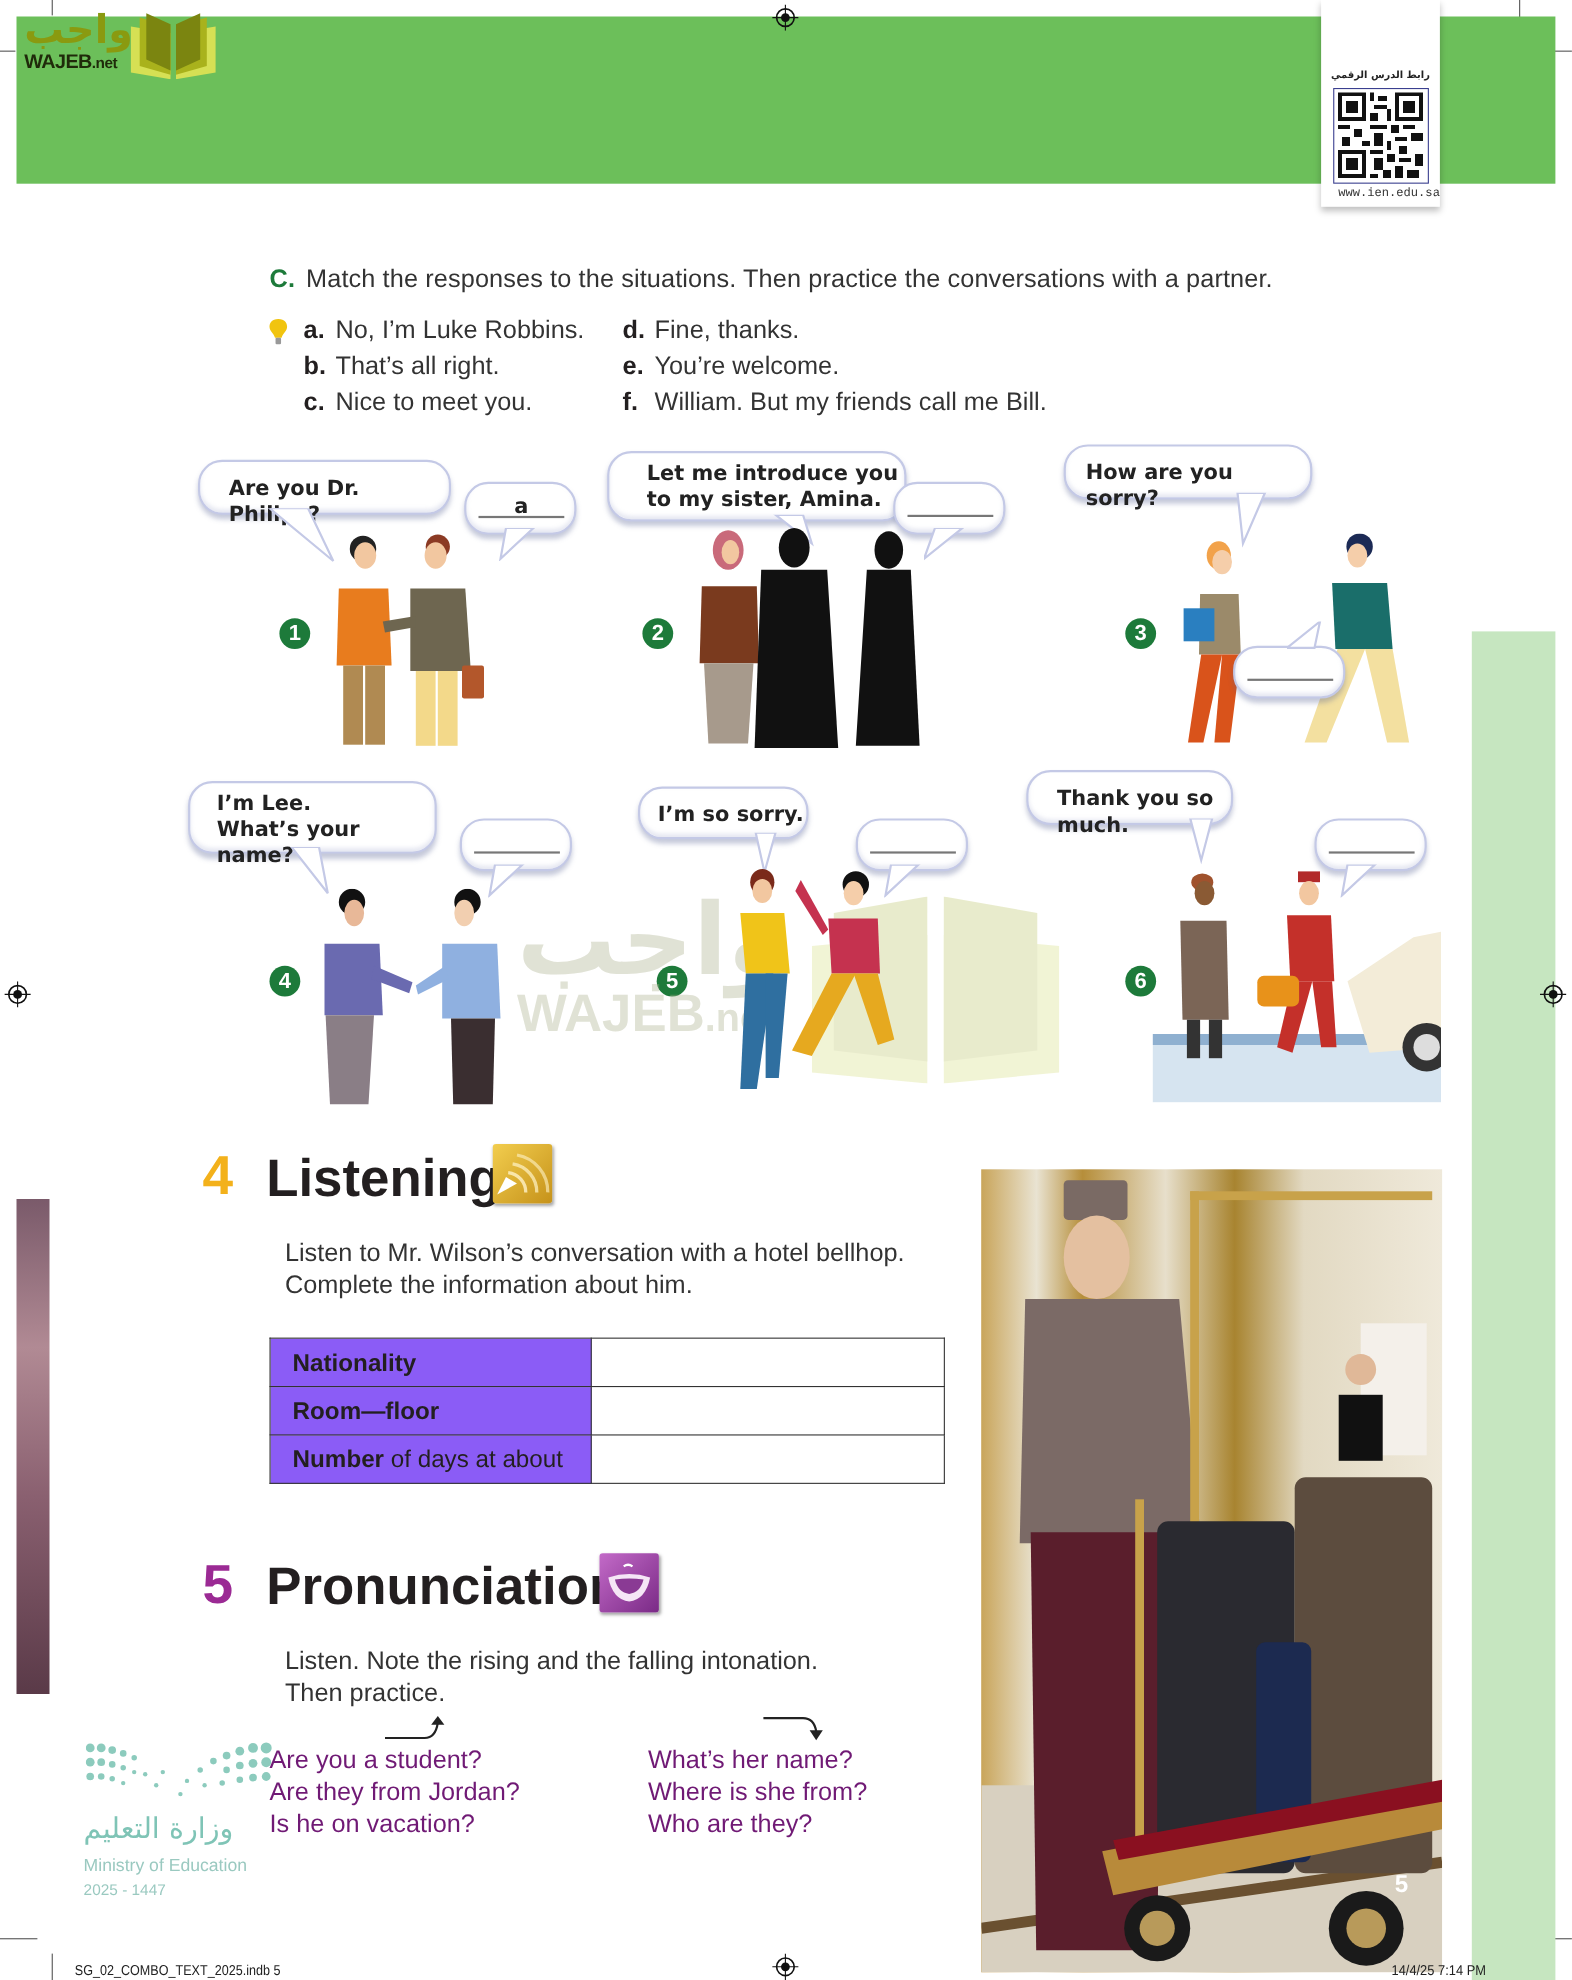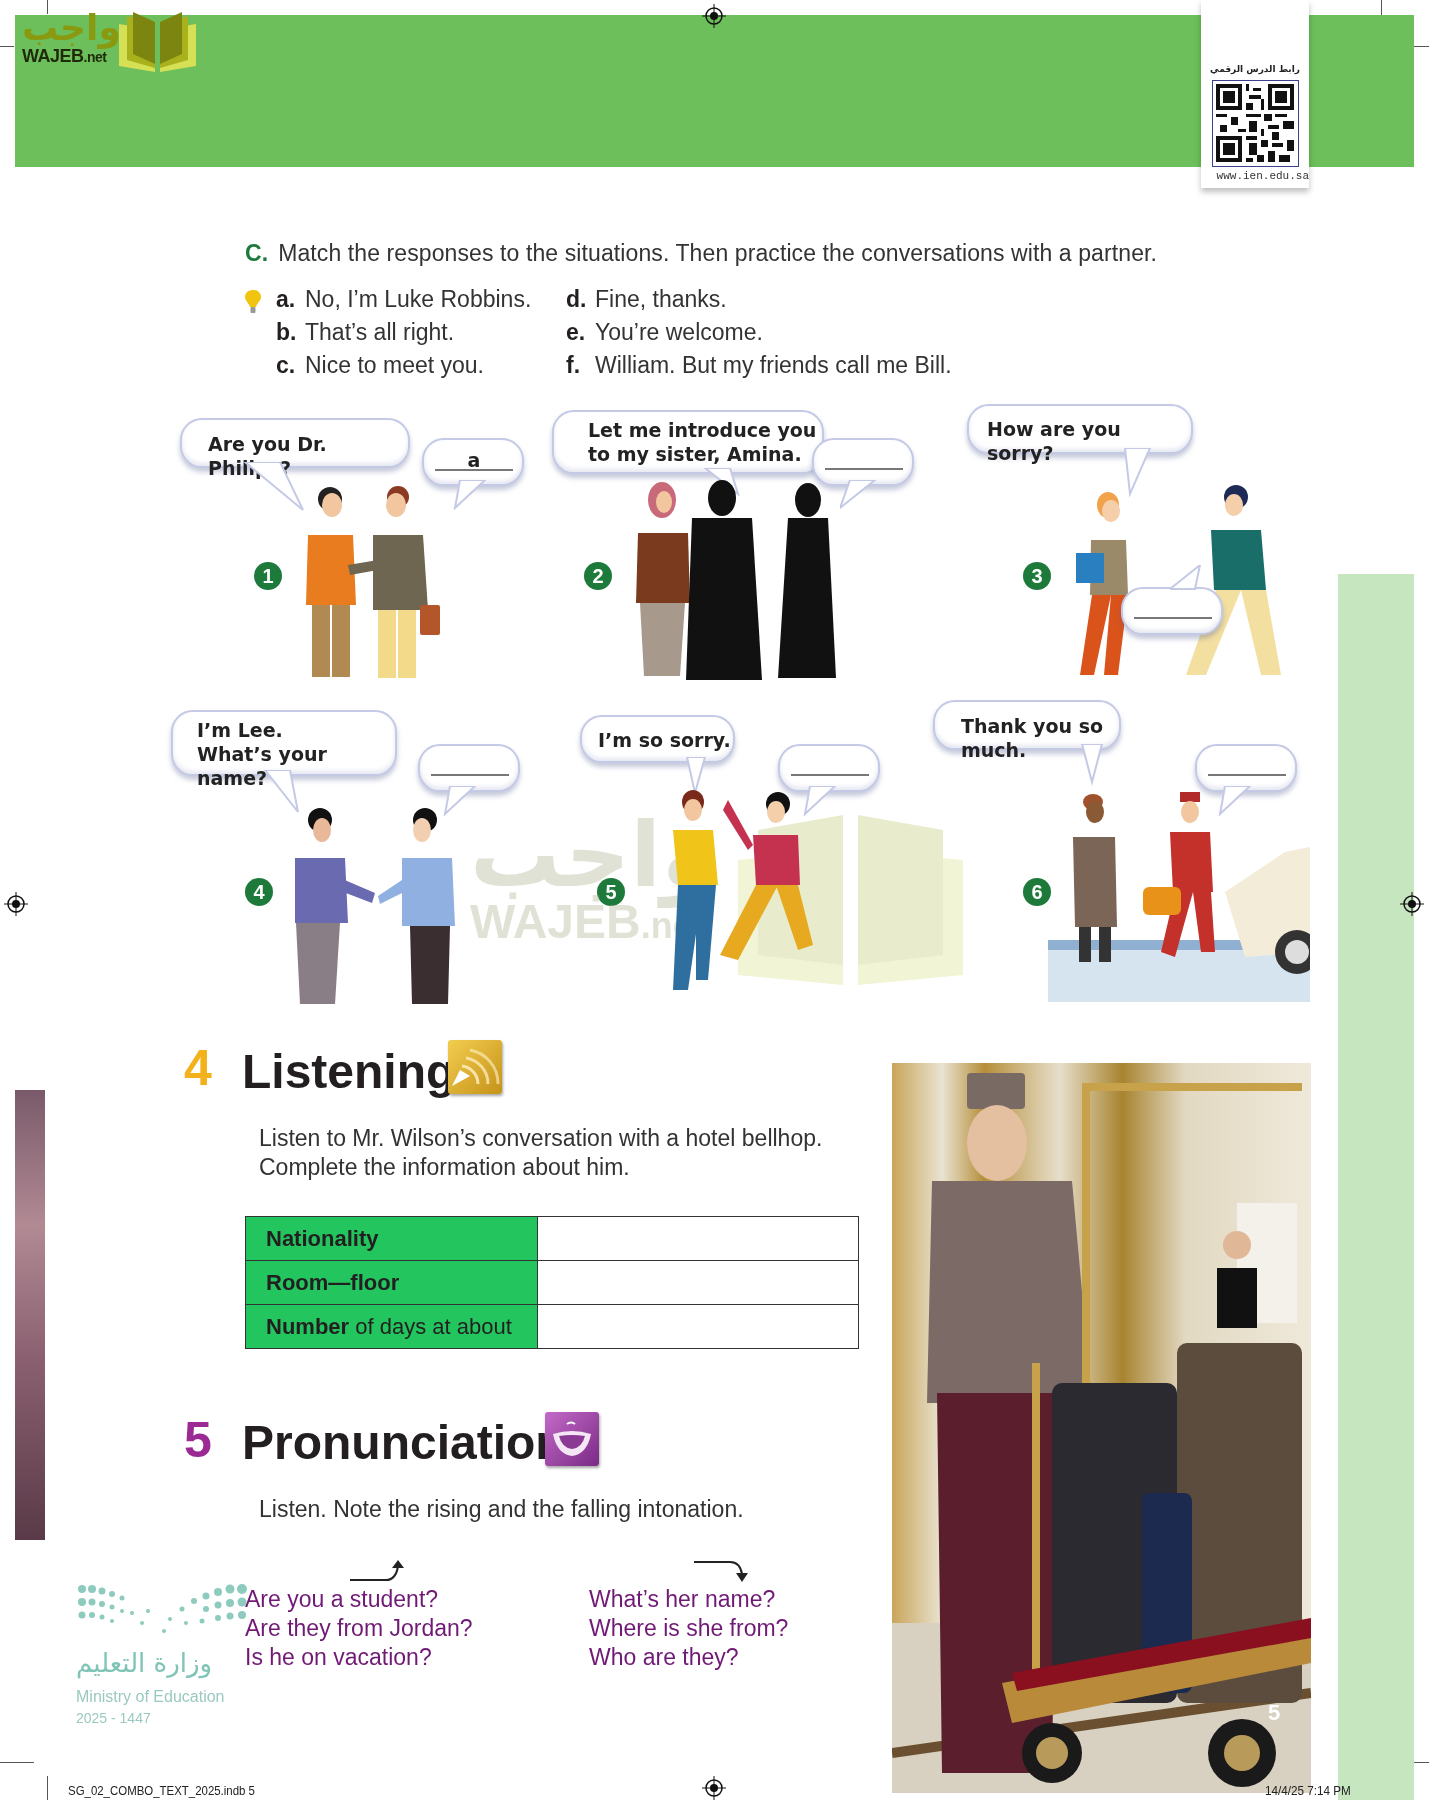--- a/index.html
+++ b/index.html
@@ -46,21 +46,21 @@
   .sec-num { font-family: "Liberation Sans", sans-serif; font-weight: bold; font-size: 50px; line-height: 56px; }
   .sec-title { font-family: "Liberation Sans", sans-serif; font-weight: bold; font-size: 48px; line-height: 56px; color: #231f20; }
   .audio-icon { left: 448px; top: 1040px; width: 54px; height: 54px; border-radius: 3px;
                 background: linear-gradient(135deg,#f2cd4e,#c6921a); box-shadow: 1px 2px 3px rgba(0,0,0,0.35); }
   .mouth-icon { left: 545px; top: 1412px; width: 54px; height: 54px; border-radius: 3px;
                 background: linear-gradient(135deg,#c36ac8,#7a2a86); box-shadow: 1px 2px 3px rgba(0,0,0,0.35); }
   .para { font-size: 23px; color: #333; line-height: 29px; }
 
   table.info { position: absolute; left: 245px; top: 1216px; border-collapse: collapse; width: 614px; }
   table.info td { border: 1.5px solid #333; height: 44px; font-size: 22px; padding: 0 20px; }
-  table.info td.lbl { background: #22c55e; width: 292px; color: #231f20; }
+  table.info td.lbl { background: #8b5cf6; width: 292px; color: #231f20; }
   table.info td.lbl b { font-weight: bold; }
   table.info td.ans { background: #fff; }
 
   .intonation { font-size: 23px; color: #701a75; line-height: 29px; }
   .arrow { position: absolute; }
 
   .hotel-photo { left: 892px; top: 1063px; width: 419px; height: 730px; overflow: hidden;
                  background: linear-gradient(90deg,#c9a55a 0%,#e9e3d2 12%,#b68e3a 22%,#e7dfcb 40%,#a88430 55%,#e2d9c2 70%,#efe9da 100%); }
   .page-num-on-photo { left: 1268px; top: 1700px; font-weight: bold; font-size: 22px; color: #fff; }
 
@@ -421,20 +421,21 @@
 <div class="abs mouth-icon">
   <svg width="54" height="54" viewBox="0 0 54 54">
     <path d="M22 12 Q26 9 30 12" fill="none" stroke="#fff" stroke-width="2"></path>
     <path d="M8 22 Q27 16 46 22 Q42 42 27 44 Q12 42 8 22 Z" fill="#f5e6f6"></path>
     <path d="M14 24 Q27 22 40 24 Q37 36 27 37 Q17 36 14 24 Z" fill="#8a3a94"></path>
   </svg>
 </div>
 
 <div class="abs para" style="left:259px;top:1495px;">
   <div>Listen. Note the rising and the falling intonation.</div>
+  <div>Then practice.</div>
 </div>
 
 <svg class="arrow" style="left:348px;top:1560px;" width="58" height="24" viewBox="0 0 58 24">
   <path d="M2 20 L38 20 Q48 20 50 6" fill="none" stroke="#222" stroke-width="2"></path>
   <polygon points="44,8 56,8 50,0" fill="#222"></polygon>
 </svg>
 <svg class="arrow" style="left:692px;top:1558px;" width="58" height="26" viewBox="0 0 58 26">
   <path d="M2 4 L38 4 Q48 4 50 16" fill="none" stroke="#222" stroke-width="2"></path>
   <polygon points="44,15 56,15 50,24" fill="#222"></polygon>
 </svg>

